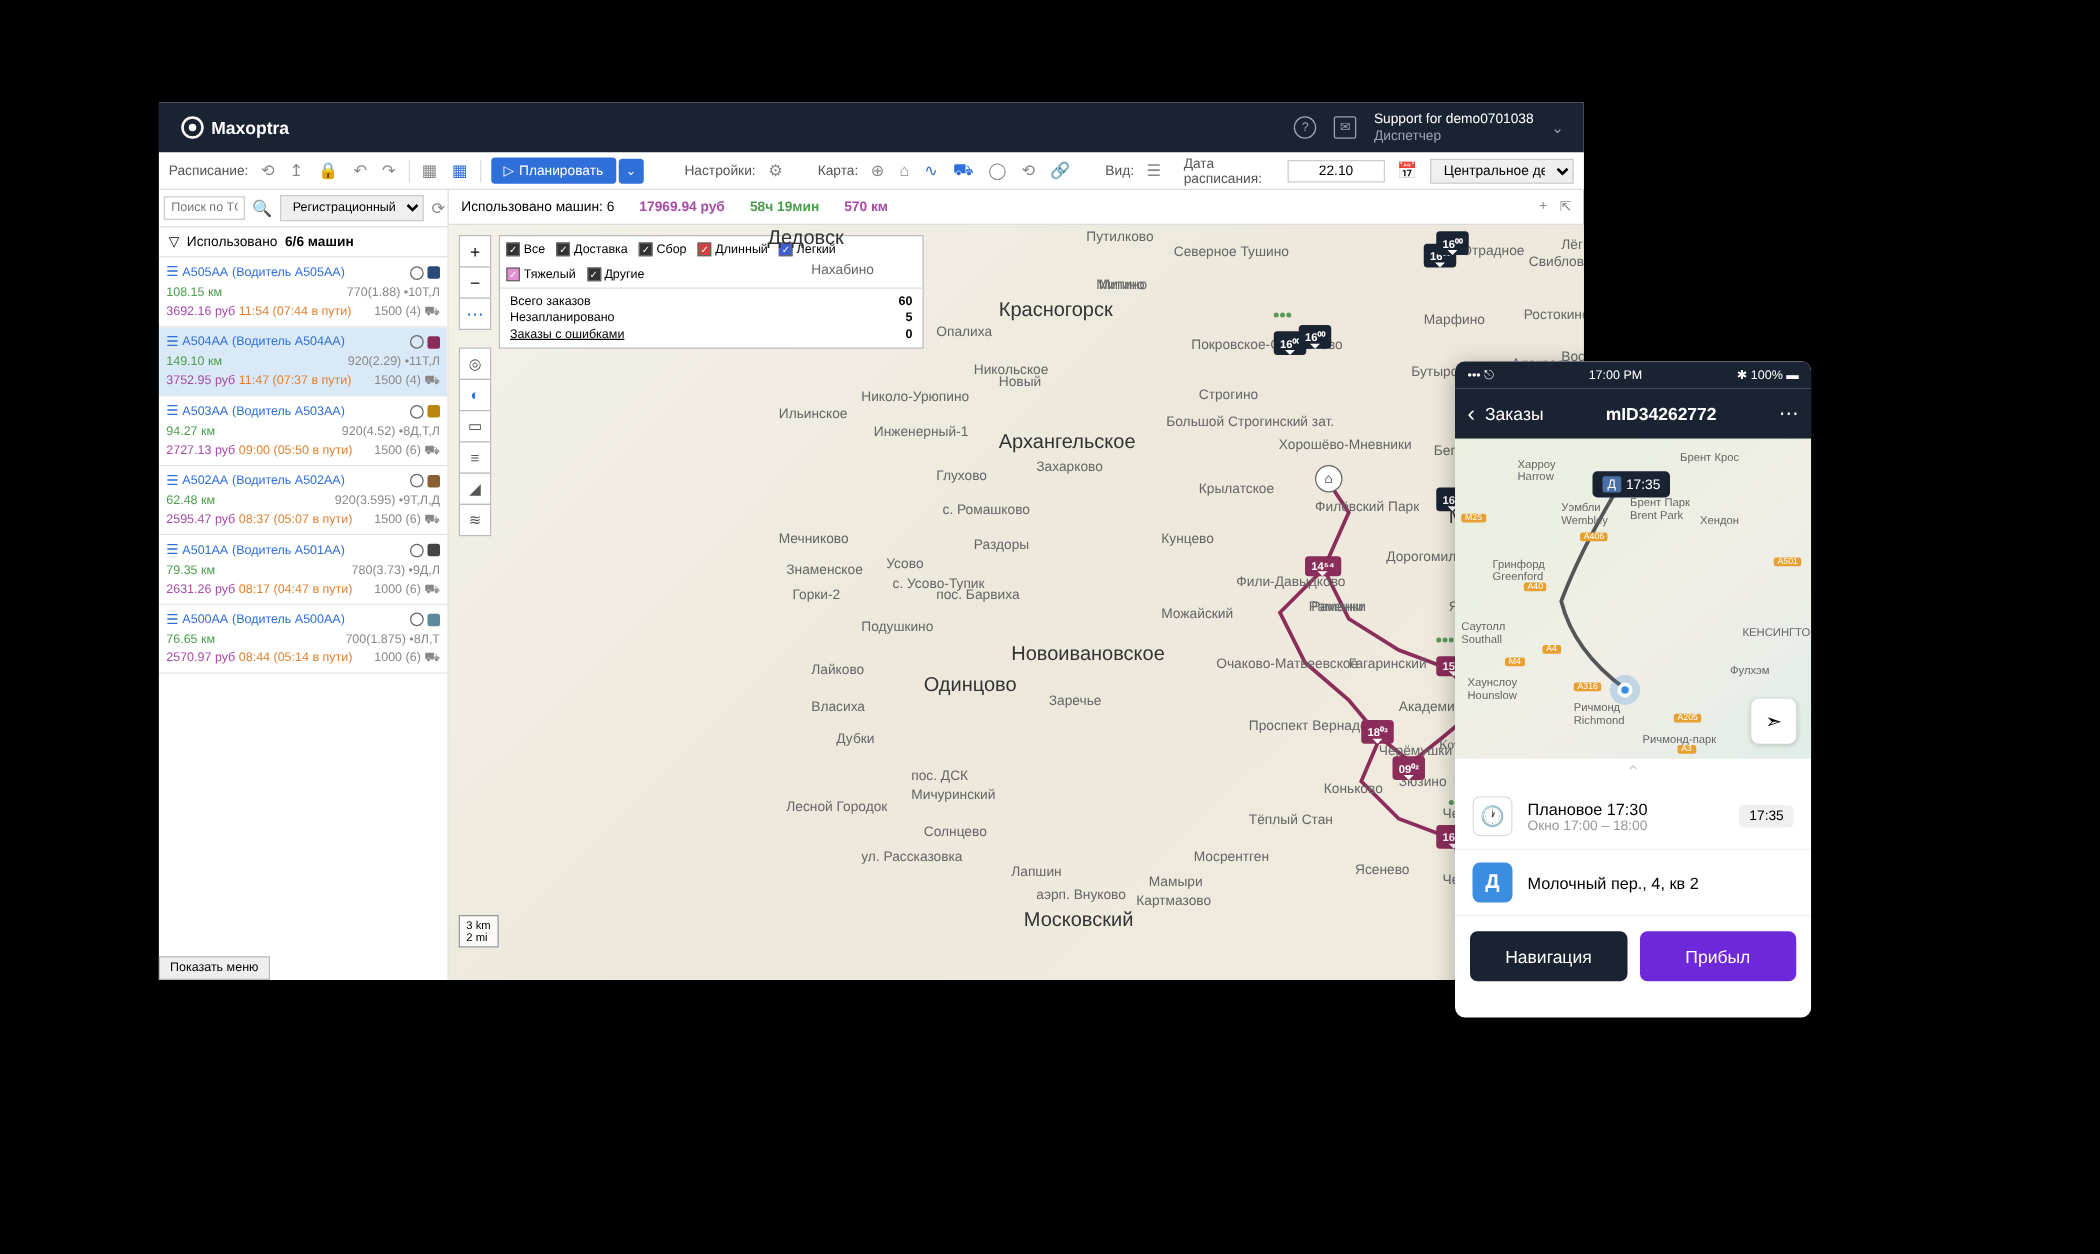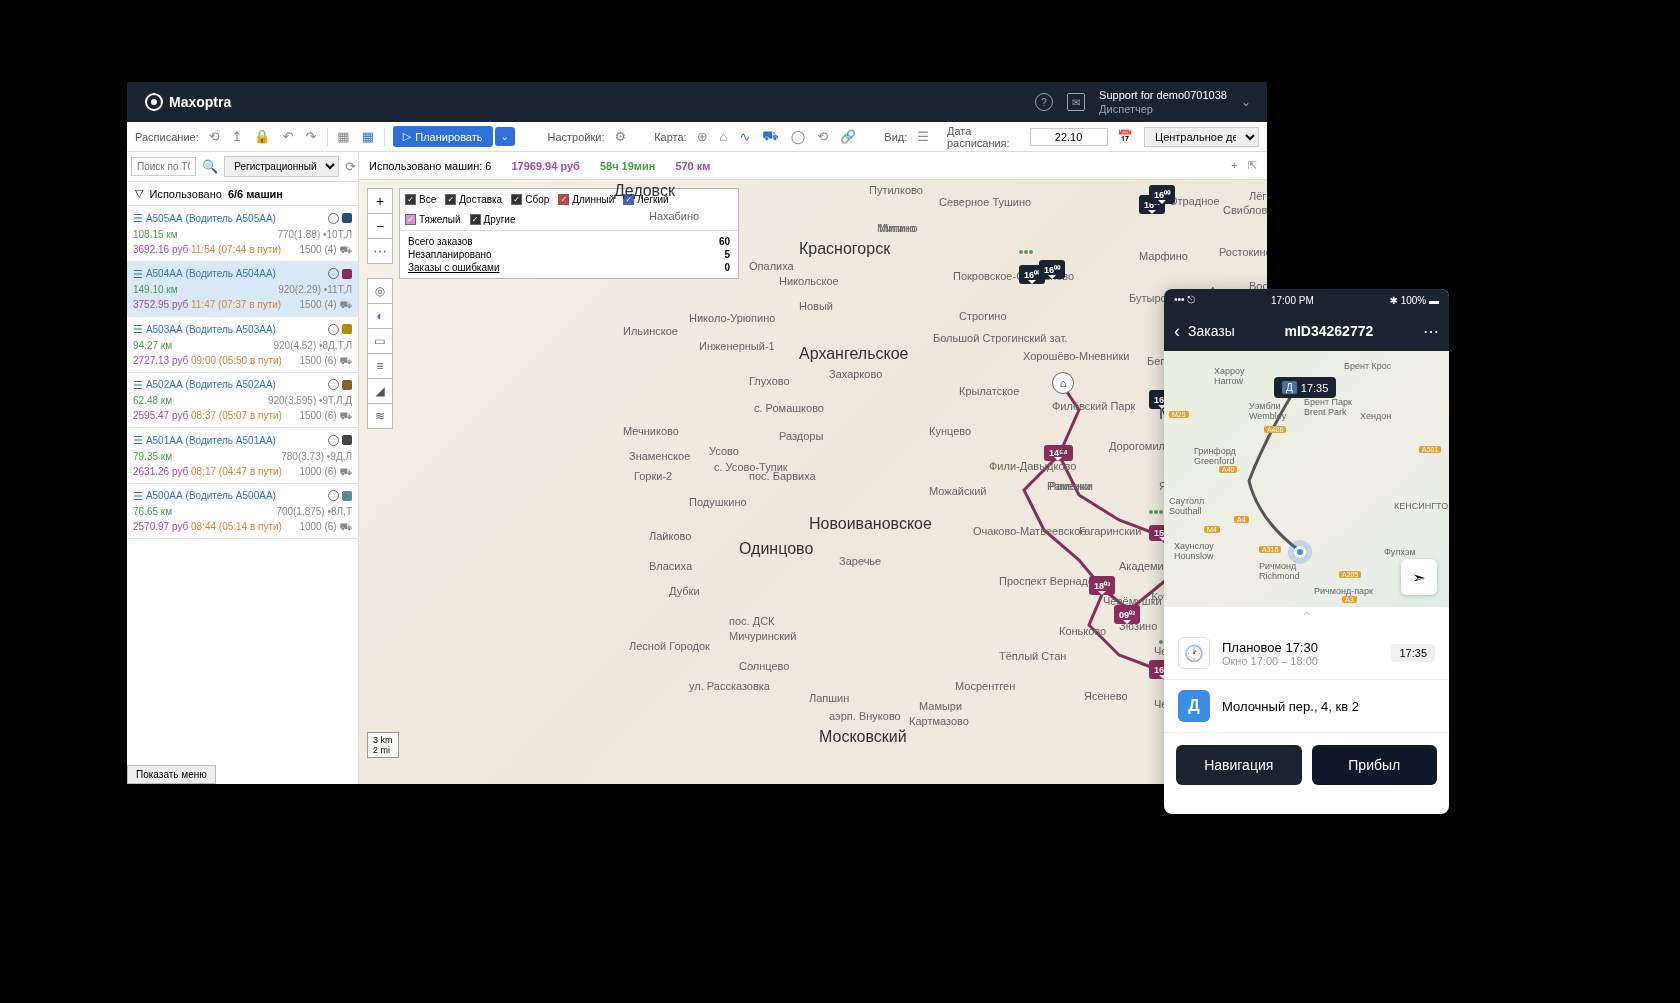--- a/index.html
+++ b/index.html
@@ -112,21 +112,21 @@
 .m-handle{height:20px;display:flex;align-items:center;justify-content:center;color:#ccc;font-size:14px}
 .m-card{padding:10px 14px;display:flex;align-items:center;gap:12px;border-bottom:1px solid #eee}
 .m-card-icon{width:32px;height:32px;border-radius:6px;display:flex;align-items:center;justify-content:center;font-size:16px;color:#888;border:1px solid #ddd}
 .m-card-icon.blue{background:#3a8de0;color:#fff;border:none;font-weight:600}
 .m-card-txt{flex:1;font-size:13px}
 .m-card-sub{color:#999;font-size:11px}
 .m-badge{background:#f0f0f0;padding:3px 8px;border-radius:4px;font-size:11px}
 .m-btns{display:flex;gap:10px;padding:12px}
 .m-btn{flex:1;padding:12px 0;border-radius:6px;text-align:center;font-size:14px;cursor:pointer}
 .m-btn.dark{background:#1a2332;color:#fff}
-.m-btn.blue{background:#0f172a;color:#fff}
+.m-btn.blue{background:#6d28d9;color:#fff}
 .m-place{position:absolute;font-size:9px;color:#666}
 .m-road{position:absolute;background:#e8a030;color:#fff;font-size:7px;padding:0 3px;border-radius:2px}
 </style>
 </head>
 <body>
 
 <div class="viewport">
 <div class="app">
 
 <div class="hdr">
@@ -478,21 +478,21 @@
             <span class="map-place" style="left: 792px; top: 410px; font-family: Liberation Serif, serif;">Котловка</span>
             <span class="map-place" style="left: 520px; top: 42px;">Митино</span>
             <span class="map-place" style="left: 310px; top: 405px;">Дубки</span>
             <span class="map-place" style="left: 330px; top: 500px;">ул. Рассказовка</span>
             <span class="map-place" style="left: 370px; top: 450px;">Мичуринский</span>
             <span class="map-place" style="left: 370px; top: 435px;">пос. ДСК</span>
             <span class="map-place" style="left: 380px; top: 480px;">Солнцево</span>
             <span class="map-place" style="left: 270px; top: 270px;">Знаменское</span>
             <span class="map-place" style="left: 574px; top: 152px;">Большой Строгинский зат.</span>
             <span class="map-place" style="left: 355px; top: 281px;">с. Усово-Тупик</span>
-            <span class="map-place" style="left: 420px; top: 95px;">Никольское</span>
+            <span class="map-place" style="left: 420px; top: 110px;">Никольское</span>
             <div class="marker " style="left: 780px; top: 15px;">16⁰⁰</div>
             <div class="marker " style="left: 790px; top: 5px;">16⁰⁰</div>
             <div class="marker " style="left: 660px; top: 85px;">16⁰⁰</div>
             <div class="marker " style="left: 680px; top: 80px;">16⁰⁰</div>
             <div class="marker " style="left: 790px; top: 210px;">16⁰⁰</div>
             <div class="marker rt" style="left: 685px; top: 265px;">14⁵⁴</div>
             <div class="marker rt" style="left: 790px; top: 345px;">15⁴⁷</div>
             <div class="marker rt" style="left: 730px; top: 396px;">18⁰³</div>
             <div class="marker rt" style="left: 755px; top: 425px;">09⁰²</div>
             <div class="marker rt" style="left: 790px; top: 480px;">16⁴⁰</div>
@@ -561,21 +561,21 @@
         <span class="m-place" style="left: 140px; top: 56px;">Brent Park</span>
         <span class="m-place" style="left: 30px; top: 95px;">Гринфорд</span>
         <span class="m-place" style="left: 30px; top: 105px;">Greenford</span>
         <span class="m-place" style="left: 5px; top: 145px;">Саутолл</span>
         <span class="m-place" style="left: 5px; top: 155px;">Southall</span>
         <span class="m-place" style="left: 10px; top: 190px;">Хаунслоу</span>
         <span class="m-place" style="left: 10px; top: 200px;">Hounslow</span>
         <span class="m-place" style="left: 95px; top: 210px;">Ричмонд</span>
         <span class="m-place" style="left: 95px; top: 220px;">Richmond</span>
         <span class="m-place" style="left: 150px; top: 235px;">Ричмонд-парк</span>
-        <span class="m-place" style="left: 220px; top: 180px; margin-top: 16px;">Фулхэм</span>
+        <span class="m-place" style="left: 220px; top: 180px;">Фулхэм</span>
         <span class="m-place" style="left: 230px; top: 150px;">КЕНСИНГТОН</span>
         <span class="m-road" style="left: 100px; top: 75px;">A406</span>
         <span class="m-road" style="left: 55px; top: 115px;">A40</span>
         <span class="m-road" style="left: 70px; top: 165px;">A4</span>
         <span class="m-road" style="left: 40px; top: 175px;">M4</span>
         <span class="m-road" style="left: 95px; top: 195px;">A316</span>
         <span class="m-road" style="left: 175px; top: 220px;">A205</span>
         <span class="m-road" style="left: 255px; top: 95px;">A501</span>
         <span class="m-road" style="left: 5px; top: 60px;">M25</span>
         <span class="m-road" style="left: 178px; top: 245px;">A3</span>

